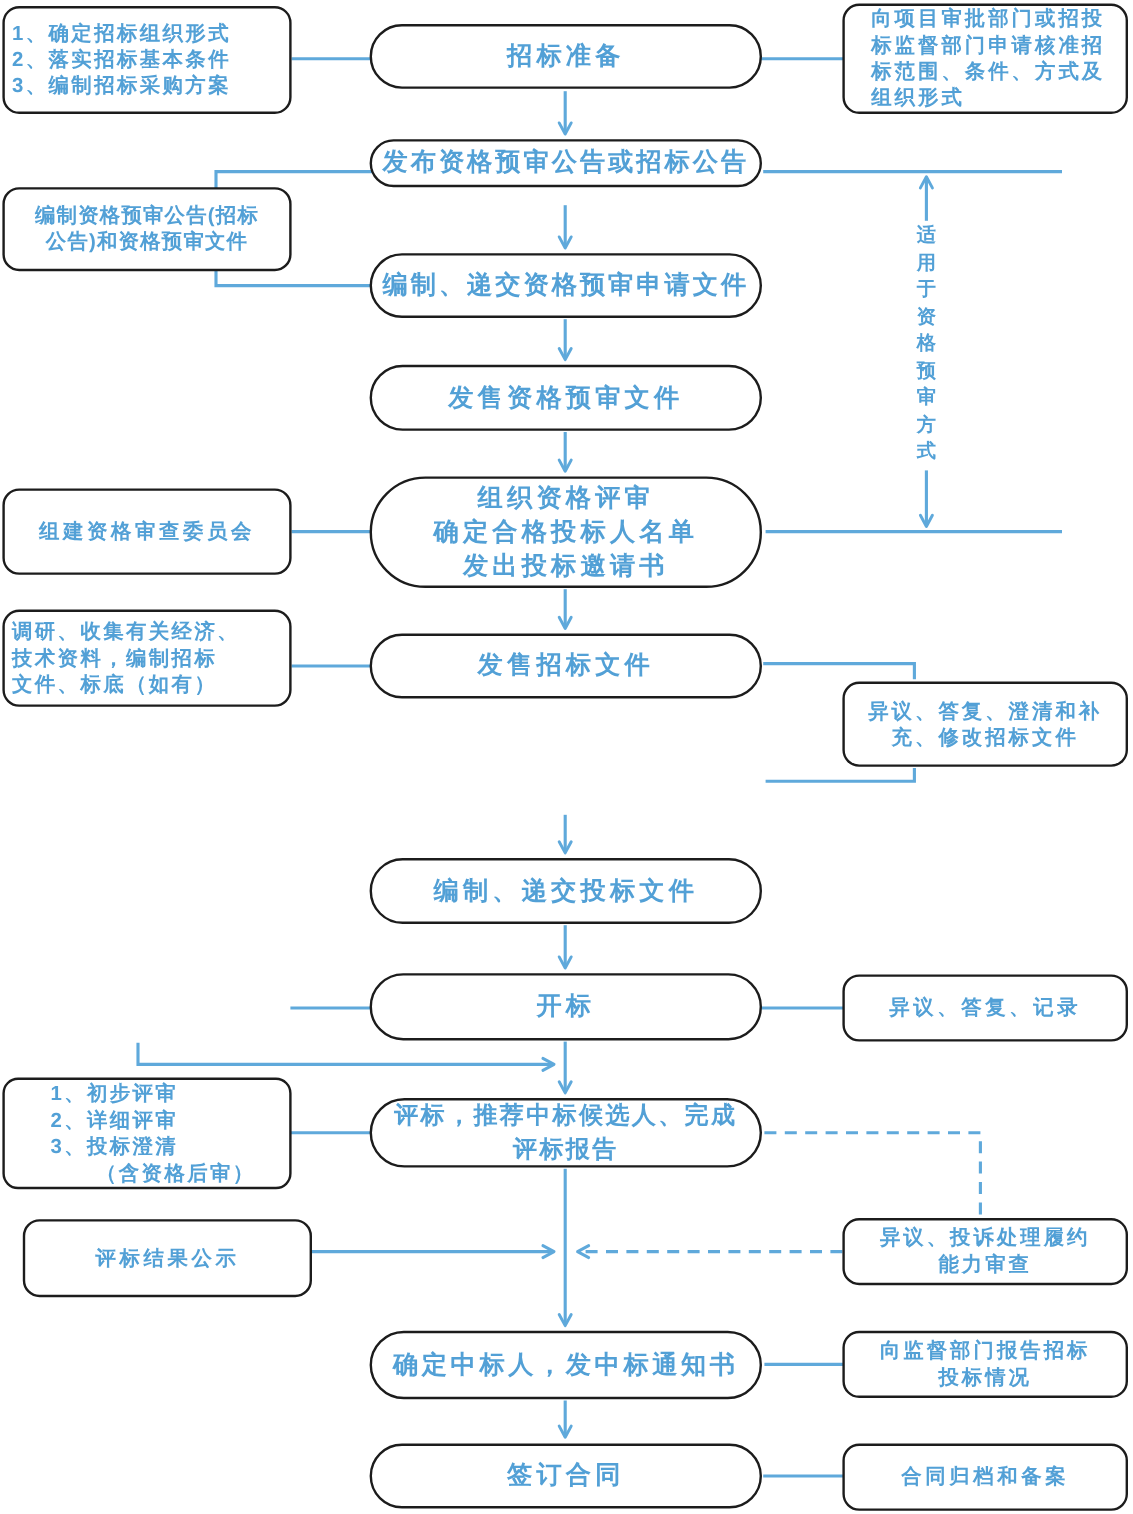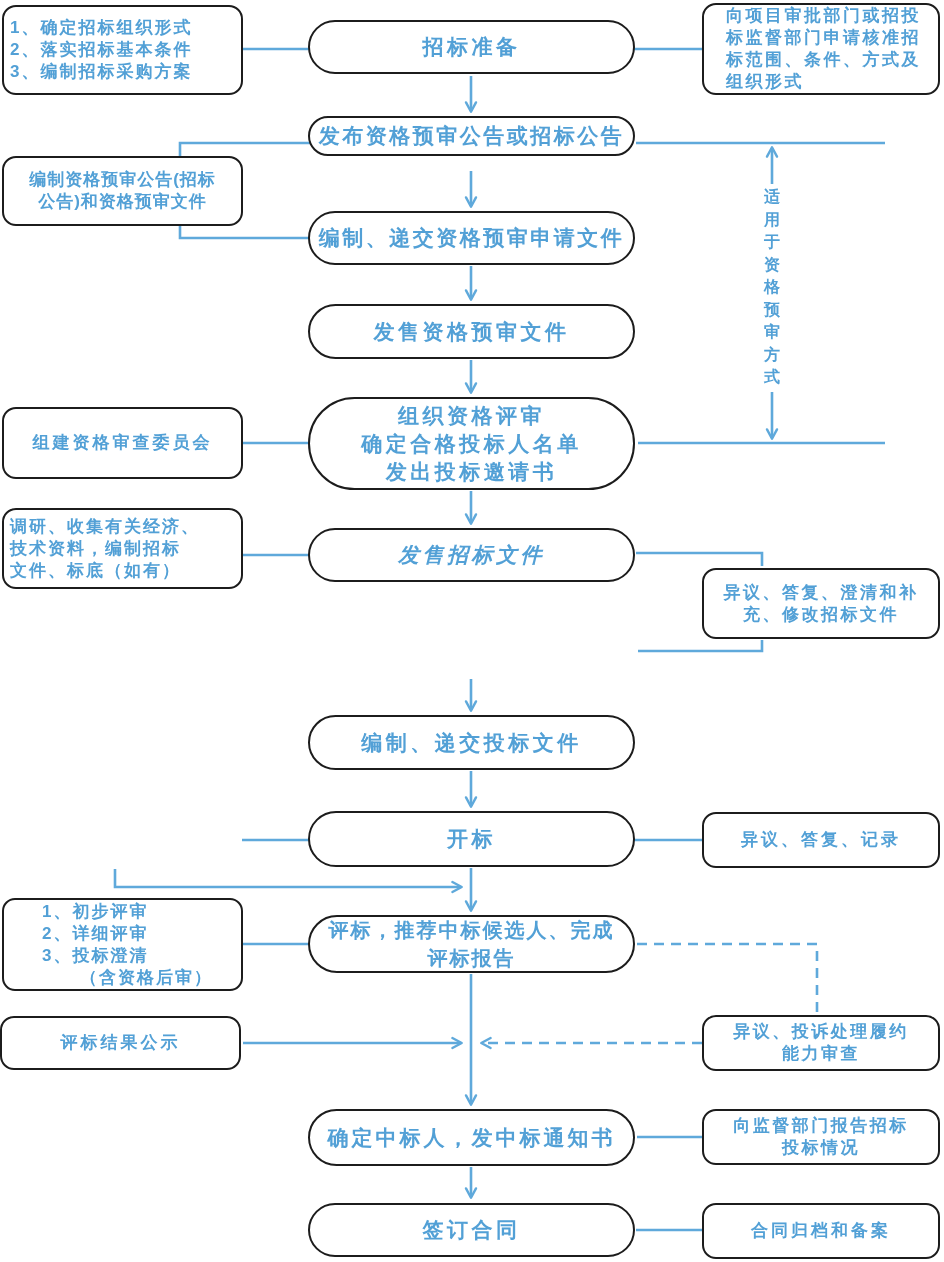--- a/index.html
+++ b/index.html
@@ -67,42 +67,42 @@
     </g>
   </svg>
 
   <div class="pill" style="left:308px;top:20px;width:327px;height:54px;">招标准备</div>
   <div class="pill" style="left:308px;top:116px;width:327px;height:40px;letter-spacing:2.5px;">发布资格预审公告或招标公告</div>
   <div class="pill" style="left:308px;top:211px;width:327px;height:54px;letter-spacing:2.5px;">编制、递交资格预审申请文件</div>
   <div class="pill" style="left:308px;top:304px;width:327px;height:55px;">发售资格预审文件</div>
   <div class="pill" style="left:308px;top:397px;width:327px;height:93px;">组织资格评审
 确定合格投标人名单
 发出投标邀请书</div>
-  <div class="pill" style="left:308px;top:528px;width:327px;height:54px;font-style:italic;">发售招标文件</div>
+  <div class="pill" style="left:308px;top:528px;width:327px;height:54px;">发售招标文件</div>
   <div class="pill" style="left:308px;top:715px;width:327px;height:55px;">编制、递交投标文件</div>
   <div class="pill" style="left:308px;top:811px;width:327px;height:56px;">开标</div>
   <div class="pill" style="left:308px;top:915px;width:327px;height:58px;font-size:20px;letter-spacing:2px;">评标，推荐中标候选人、完成
 评标报告</div>
   <div class="pill" style="left:308px;top:1109px;width:327px;height:57px;letter-spacing:3px;">确定中标人，发中标通知书</div>
   <div class="pill" style="left:308px;top:1203px;width:327px;height:54px;">签订合同</div>
 
   <div class="box ta-left" style="left:2px;top:5px;width:241px;height:90px;">1、确定招标组织形式
 2、落实招标基本条件
 3、编制招标采购方案</div>
   <div class="box" style="left:2px;top:156px;width:241px;height:70px;letter-spacing:1px;">编制资格预审公告(招标
 公告)和资格预审文件</div>
   <div class="box" style="left:2px;top:407px;width:241px;height:72px;letter-spacing:3px;">组建资格审查委员会</div>
   <div class="box ta-left" style="left:2px;top:508px;width:241px;height:81px;">调研、收集有关经济、
 技术资料，编制招标
 文件、标底（如有）</div>
   <div class="box ta-left" style="left:2px;top:898px;width:241px;height:93px;padding-left:38px;border-radius:13px;">1、初步评审
 2、详细评审
 3、投标澄清
 　　（含资格后审）</div>
-  <div class="box" style="left:0;top:1016px;width:241px;height:54px;letter-spacing:3px;">评标结果公示</div>
+  <div class="box" style="left:19px;top:1016px;width:241px;height:65px;letter-spacing:3px;">评标结果公示</div>
 
   <div class="box ta-left" style="left:702px;top:3px;width:238px;height:92px;padding-left:22px;letter-spacing:2.5px;">向项目审批部门或招投
 标监督部门申请核准招
 标范围、条件、方式及
 组织形式</div>
   <div class="box" style="left:702px;top:568px;width:238px;height:71px;letter-spacing:2.5px;">异议、答复、澄清和补
 充、修改招标文件</div>
   <div class="box" style="left:702px;top:812px;width:238px;height:56px;letter-spacing:3px;">异议、答复、记录</div>
   <div class="box" style="left:702px;top:1015px;width:238px;height:56px;letter-spacing:2.5px;">异议、投诉处理履约
 能力审查</div>

